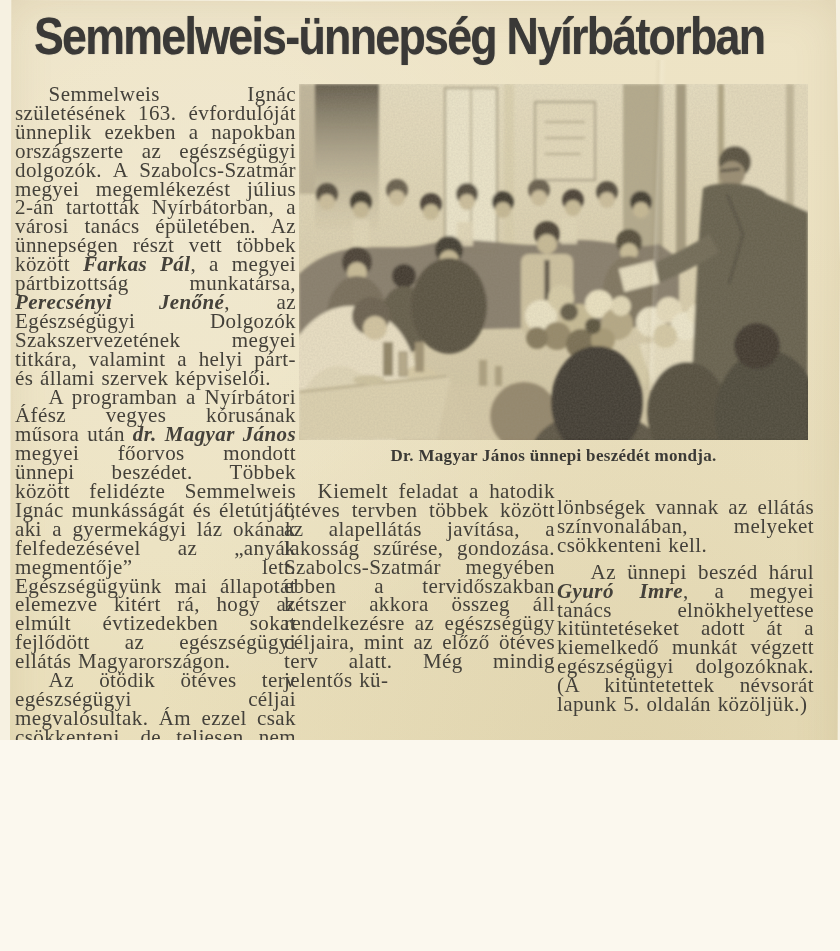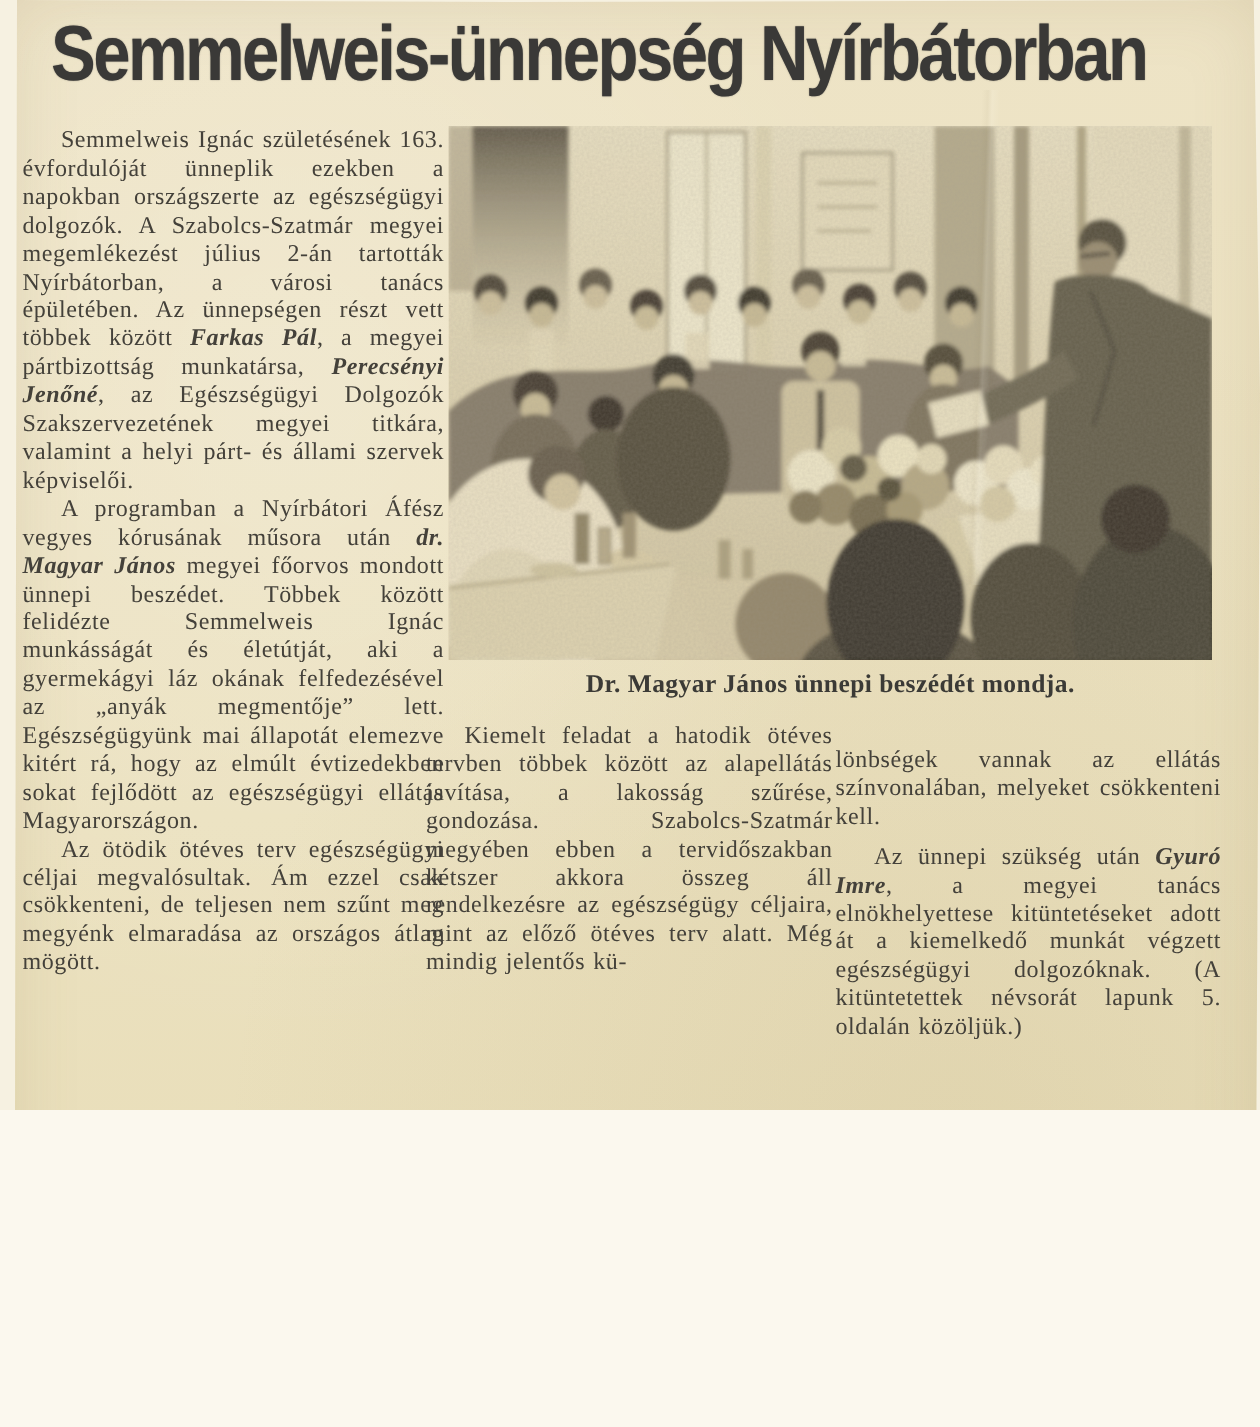--- a/index.html
+++ b/index.html
@@ -21,21 +21,21 @@
   .headline{
     position:absolute;left:26px;top:6px;margin:0;
     font-family:"Liberation Sans",sans-serif;
     font-weight:bold;font-size:52px;letter-spacing:-2px;
     color:#3a3937;white-space:nowrap;
     transform:scaleX(.86);transform-origin:left top;
     text-shadow:0 0 1px rgba(58,57,55,.6);
   }
   .col{
     position:absolute;color:#44413a;
-    font-size:16px;line-height:18.9px;
+    font-size:21px;line-height:18.9px;
     text-align:justify;letter-spacing:.4px;word-spacing:1px;
   }
   .col p{margin:0;text-indent:1.6em;}
   .col p.cont{text-indent:0;}
   .col-mid p + p,.col-right p + p{margin-top:8px;}
   .col-left{left:7px;top:85px;width:281px;height:780px;}
   .col-mid{left:276px;top:482px;width:271px;}
   .col-right{left:549px;top:498px;width:257px;}
   .pname{font-style:italic;font-weight:bold;}
   .photo-block{position:absolute;left:291px;top:84px;width:509px;}
@@ -217,21 +217,21 @@
         <rect width="509" height="356" filter="url(#grain)" opacity=".55" fill="#000"></rect>
       </svg>
       <p class="caption">Dr. Magyar János ünnepi beszédét mondja.</p>
     </div>
 
     <div class="col col-mid">
         <p><span>Kiemelt feladat a hatodik ötéves tervben többek között az alapellátás javítása, a lakosság szűrése, gondozása. Szabolcs-Szatmár megyében ebben a tervidőszakban kétszer akkora összeg áll rendelkezésre az egészségügy céljaira, mint az előző ötéves terv alatt. Még mindig jelentős kü-</span></p>
       </div>
     <div class="col col-right">
         <p class="cont"><span>lönbségek vannak az ellátás színvonalában, melyeket csökkenteni kell.</span></p>
-        <p><span>Az ünnepi szükség után </span><span class="pname">Gyuró Imre</span><span>, a megyei tanács elnökhelyettese kitüntetéseket adott át a kiemelkedő munkát végzett egészségügyi dolgozóknak. (A kitüntetettek névsorát lapunk 5. oldalán közöljük.)</span></p>
+        <p><span>Az ünnepi beszéd hárul </span><span class="pname">Gyuró Imre</span><span>, a megyei tanács elnökhelyettese kitüntetéseket adott át a kiemelkedő munkát végzett egészségügyi dolgozóknak. (A kitüntetettek névsorát lapunk 5. oldalán közöljük.)</span></p>
       </div>
 
     <div class="handwriting">
       <span class="hw-pencil">1981. jul. 3.</span><span class="hw-ink">Kelet-Magyarország</span>
     </div>
 
     <div class="crease"></div>
     <div class="crease-top"></div>
   </div>
 </div>

